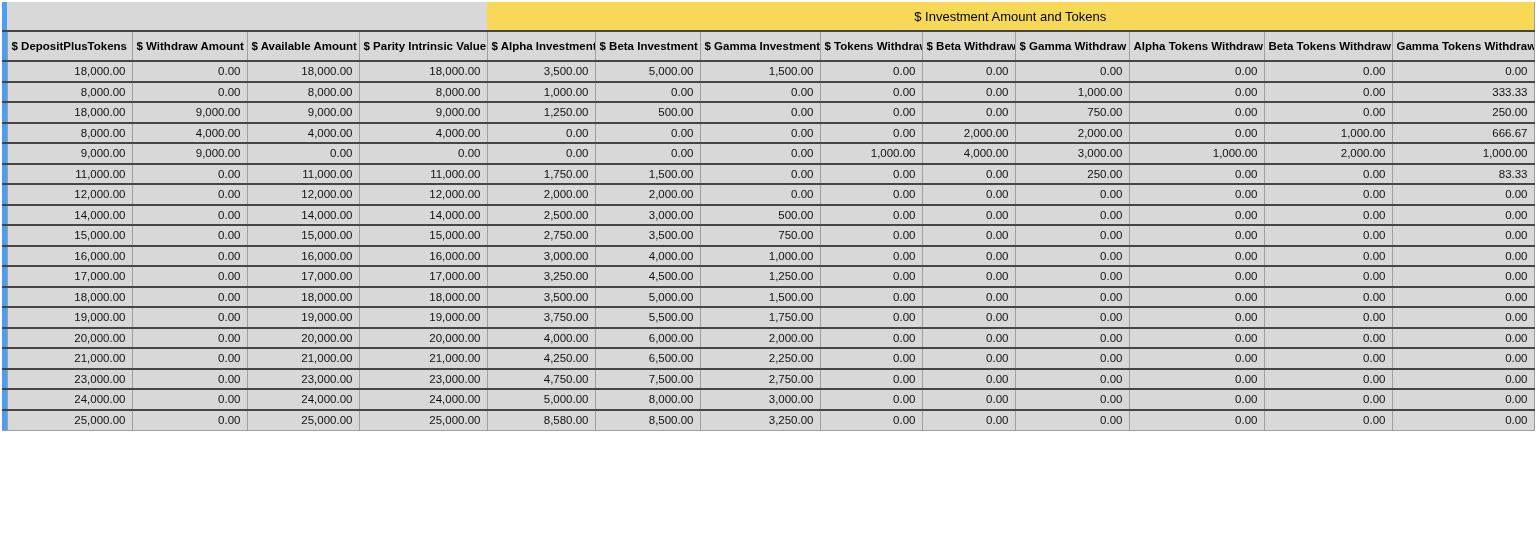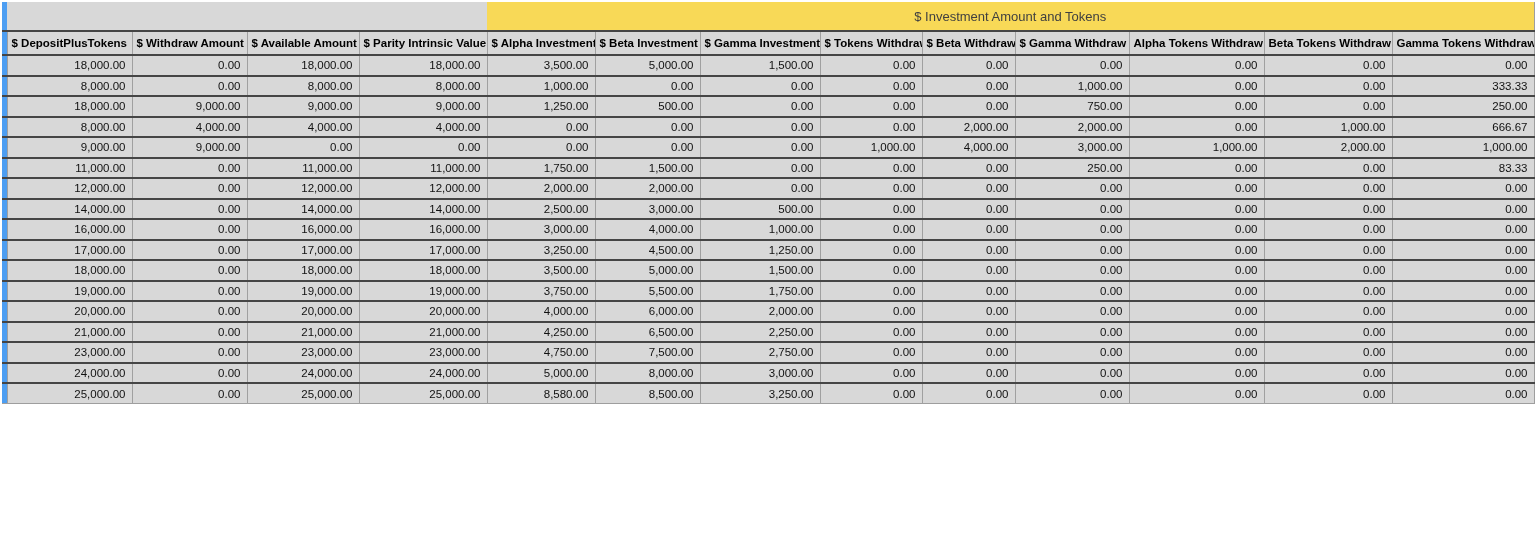--- a/index.html
+++ b/index.html
@@ -4,23 +4,23 @@
 <style>
   html,body{margin:0;padding:0;background:#ffffff;font-family:"Liberation Sans",sans-serif;}
   .sheet{margin:2px 0 0 2px;}
   table{border-collapse:collapse;table-layout:fixed;width:1532px;
         border-right:1px solid #9e9e9e;border-bottom:1px solid #9e9e9e;}
   th,td{overflow:hidden;white-space:nowrap;box-sizing:border-box;}
   
   .banner-row th{height:29px;border:none;}
   .banner-blank{background:#d8d8d8;}
   .banner-yellow{background:#f8d957;font-weight:normal;font-size:13px;
-                 text-align:center;color:#404040;}
+                 text-align:center;color:#000000;}
   
-  .header-row th{height:24px;background:#d8d8d8;border-top:2px solid #454545;
+  .header-row th{height:30px;background:#d8d8d8;border-top:2px solid #454545;
                  border-left:1px solid #a0a0a0;font-size:11.5px;font-weight:bold;
                  text-align:left;padding:0 2px 0 4px;color:#000;}
   
   tbody td{height:20.5px;background:#d8d8d8;border-top:2px solid #454545;
            border-left:1px solid #a0a0a0;font-size:11.5px;text-align:right;
            padding:0 6px 0 2px;color:#111;}
   
   th.stripe,td.stripe{background:#4d9ef2;border-left:none;padding:0;}
   .header-row th.stripe,tbody td.stripe{border-left:none;}
 </style>
@@ -192,20 +192,36 @@
           <td>500.00</td>
           <td>0.00</td>
           <td>0.00</td>
           <td>0.00</td>
           <td>0.00</td>
           <td>0.00</td>
           <td>0.00</td>
         </tr>
         <tr>
           <td class="stripe"></td>
+          <td>15,000.00</td>
+          <td>0.00</td>
+          <td>15,000.00</td>
+          <td>15,000.00</td>
+          <td>2,750.00</td>
+          <td>3,500.00</td>
+          <td>750.00</td>
+          <td>0.00</td>
+          <td>0.00</td>
+          <td>0.00</td>
+          <td>0.00</td>
+          <td>0.00</td>
+          <td>0.00</td>
+        </tr>
+        <tr>
+          <td class="stripe"></td>
           <td>16,000.00</td>
           <td>0.00</td>
           <td>16,000.00</td>
           <td>16,000.00</td>
           <td>3,000.00</td>
           <td>4,000.00</td>
           <td>1,000.00</td>
           <td>0.00</td>
           <td>0.00</td>
           <td>0.00</td>

